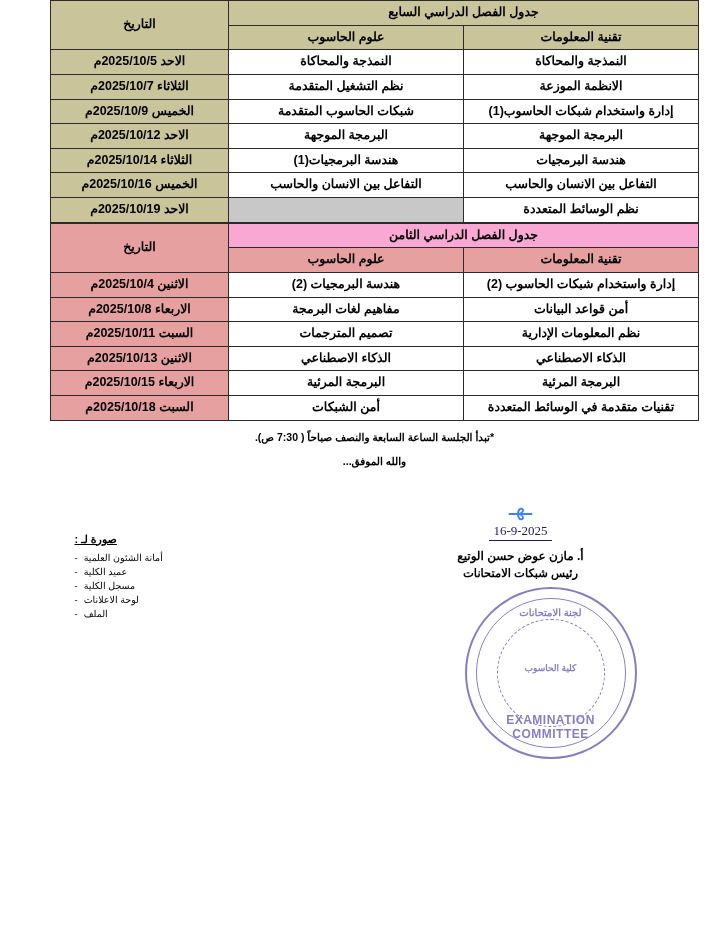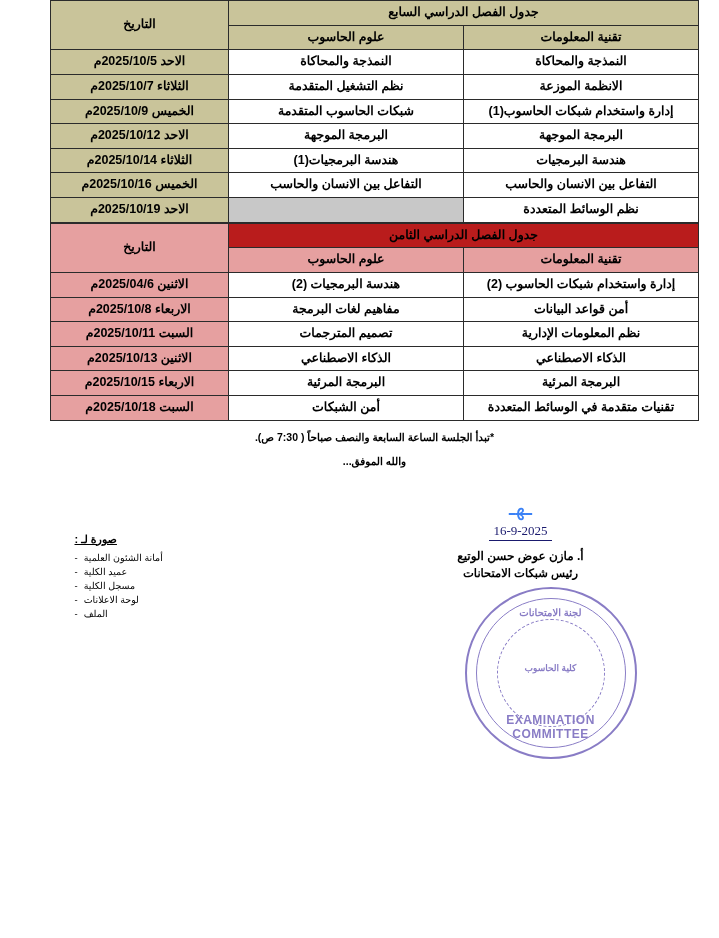--- a/index.html
+++ b/index.html
@@ -42,21 +42,21 @@
 
   
   .hdr7-title { background: #c9c49a; font-size: 13.5px; padding: 10px 3px; }
   .hdr7-sub   { background: #c9c49a; font-size: 13px; padding: 6px 3px; }
   .date7      { background: #c9c49a; font-size: 13.5px; }
   .date7cell  { background: #c9c49a; font-size: 12.5px; padding: 5px 3px; }
   .body7      { background: #ffffff; margin-top: 12px; }
   .empty7     { background: #c8c8c8; }
 
   
-  .hdr8-title { background: #b91c1c; font-size: 13.5px; padding: 10px 3px; }
+  .hdr8-title { background: #f9a8d4; font-size: 13.5px; padding: 10px 3px; }
   .hdr8-sub   { background: #e6a0a0; font-size: 13px; padding: 6px 3px; }
   .date8      { background: #e6a0a0; font-size: 13.5px; }
   .date8cell  { background: #e6a0a0; font-size: 12.5px; padding: 5px 3px; }
   .body8      { background: #ffffff; }
 
   .col-date { width: 178px; }
   .col-cs   { width: 235px; }
   .col-it   { width: 235px; }
 
   .note-line {
@@ -254,21 +254,21 @@
         <td class="date8" rowspan="2">التاريخ</td>
       </tr>
       <tr>
         <td class="hdr8-sub">تقنية المعلومات</td>
         <td class="hdr8-sub">علوم الحاسوب</td>
       </tr>
 
       <tr>
         <td class="body8">إدارة واستخدام شبكات الحاسوب (2)</td>
         <td class="body8">هندسة البرمجيات (2)</td>
-        <td class="date8cell">الاثنين 2025/04/6م</td>
+        <td class="date8cell">الاثنين 2025/10/4م</td>
       </tr>
       <tr>
         <td class="body8">أمن قواعد البيانات</td>
         <td class="body8">مفاهيم لغات البرمجة</td>
         <td class="date8cell">الاربعاء 2025/10/8م</td>
       </tr>
       <tr>
         <td class="body8">نظم المعلومات الإدارية</td>
         <td class="body8">تصميم المترجمات</td>
         <td class="date8cell">السبت 2025/10/11م</td>

